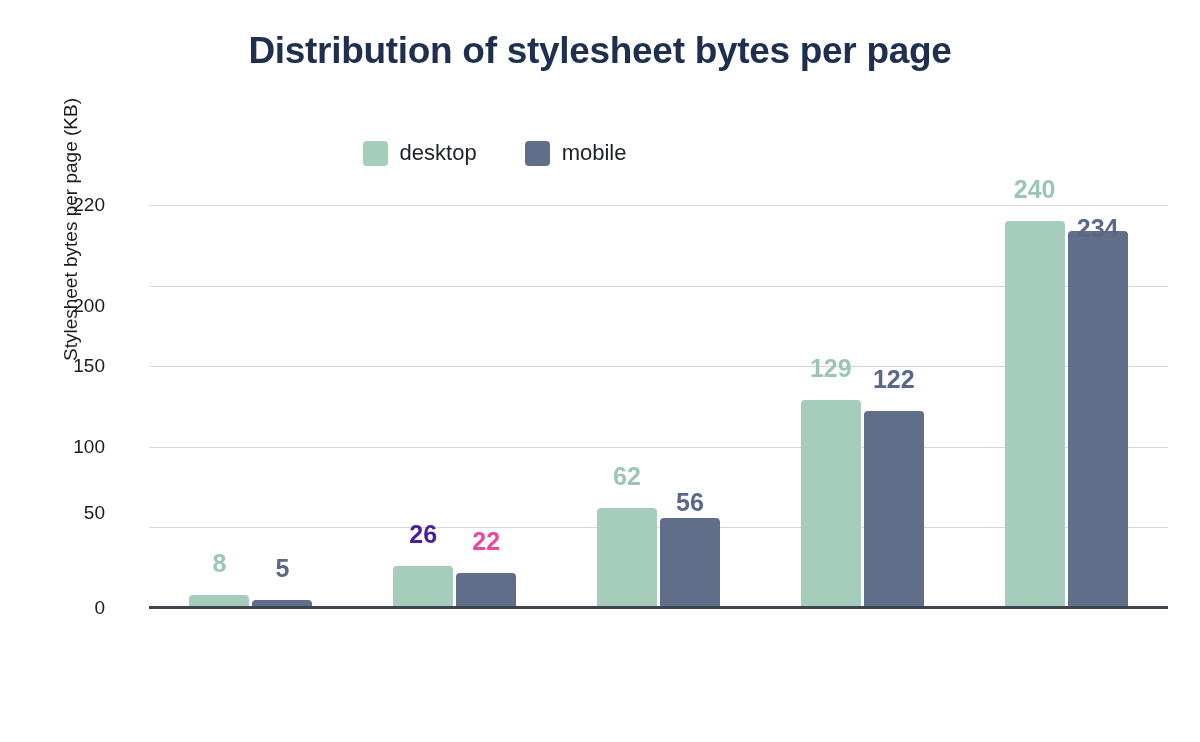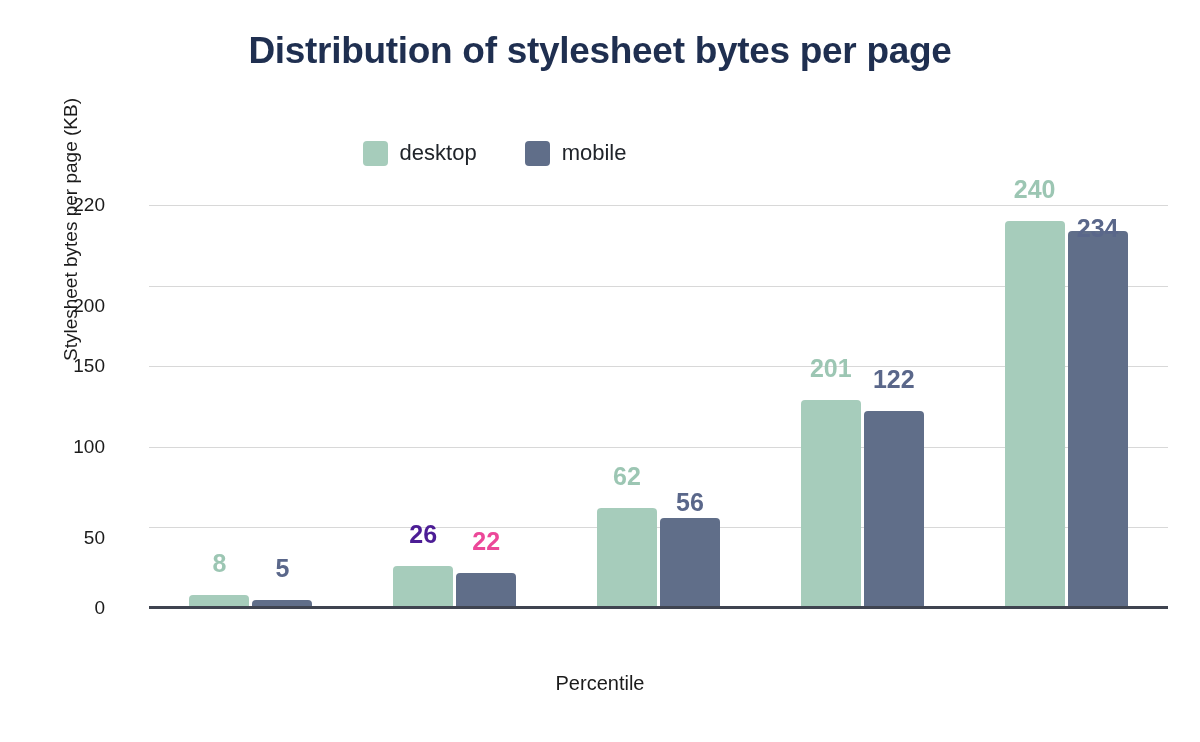--- a/index.html
+++ b/index.html
@@ -163,46 +163,45 @@
     <div class="yaxis-title">Stylesheet bytes per page (KB)</div>
     <div id="gridlines">
         <div class="gridline" style="top: 322.4px;"></div>
         <div class="gridline" style="top: 241.8px;"></div>
         <div class="gridline" style="top: 161.2px;"></div>
         <div class="gridline" style="top: 80.6px;"></div>
         <div class="gridline" style="top: 0px;"></div>
       </div>
     <div id="yticks">
         <div class="ytick" style="top: 403px;">0</div>
-        <div class="ytick" style="top: 333px; text-align: right;">50</div>
+        <div class="ytick" style="top: 308px; text-align: right;">50</div>
         <div class="ytick" style="top: 241.8px;">100</div>
         <div class="ytick" style="top: 161.2px;">150</div>
         <div class="ytick" style="top: 80.6px; margin-top: 20px;">200</div>
         <div class="ytick" style="top: 0px;">220</div>
       </div>
     <div id="bars">
         <div class="bar" style="left: 40.4px; width: 60px; height: 12.896px; background: rgb(166, 204, 187);"></div>
         <div class="bar-label" style="left: 70.4px; top: 344.104px; color: rgb(156, 198, 179);">8</div>
         <div class="bar" style="left: 103.4px; width: 60px; height: 8.06px; background: rgb(96, 110, 137);"></div>
         <div class="bar-label" style="left: 133.4px; top: 348.94px; color: rgb(90, 103, 138);">5</div>
         <div class="bar" style="left: 244.2px; width: 60px; height: 41.912px; background: rgb(166, 204, 187);"></div>
         <div class="bar-label" style="left: 274.2px; top: 315.088px; color: #4c1d95;">26</div>
         <div class="bar" style="left: 307.2px; width: 60px; height: 35.464px; background: rgb(96, 110, 137);"></div>
         <div class="bar-label" style="left: 337.2px; top: 321.536px; color: #ec4899;">22</div>
         <div class="bar" style="left: 448px; width: 60px; height: 99.944px; background: rgb(166, 204, 187);"></div>
         <div class="bar-label" style="left: 478px; top: 257.056px; color: rgb(156, 198, 179);">62</div>
         <div class="bar" style="left: 511px; width: 60px; height: 90.272px; background: rgb(96, 110, 137);"></div>
         <div class="bar-label" style="left: 541px; top: 266.728px; color: rgb(90, 103, 138); margin-top: 16px;">56</div>
         <div class="bar" style="left: 651.8px; width: 60px; height: 207.948px; background: rgb(166, 204, 187);"></div>
-        <div class="bar-label" style="left: 681.8px; top: 149.052px; color: rgb(156, 198, 179);">201</div>
+        <div class="bar-label" style="left: 681.8px; top: 149.052px; color: rgb(156, 198, 179);">129</div>
         <div class="bar" style="left: 714.8px; width: 60px; height: 196.664px; background: rgb(96, 110, 137);"></div>
         <div class="bar-label" style="left: 744.8px; top: 160.336px; color: rgb(90, 103, 138);">122</div>
         <div class="bar" style="left: 855.6px; width: 60px; height: 386.88px; background: rgb(166, 204, 187);"></div>
         <div class="bar-label" style="left: 885.6px; top: -29.88px; color: rgb(156, 198, 179);">240</div>
         <div class="bar" style="left: 918.6px; width: 60px; height: 377.208px; background: rgb(96, 110, 137);"></div>
         <div class="bar-label" style="left: 948.6px; top: -20.208px; color: rgb(90, 103, 138); margin-top: 29px;">234</div>
       </div>
     <div class="axis-baseline"></div>
     <div id="xticks"></div>
   </div>
 
-  <div class="xaxis-title">Percentile</div>
 </div>
 
 </body></html>

